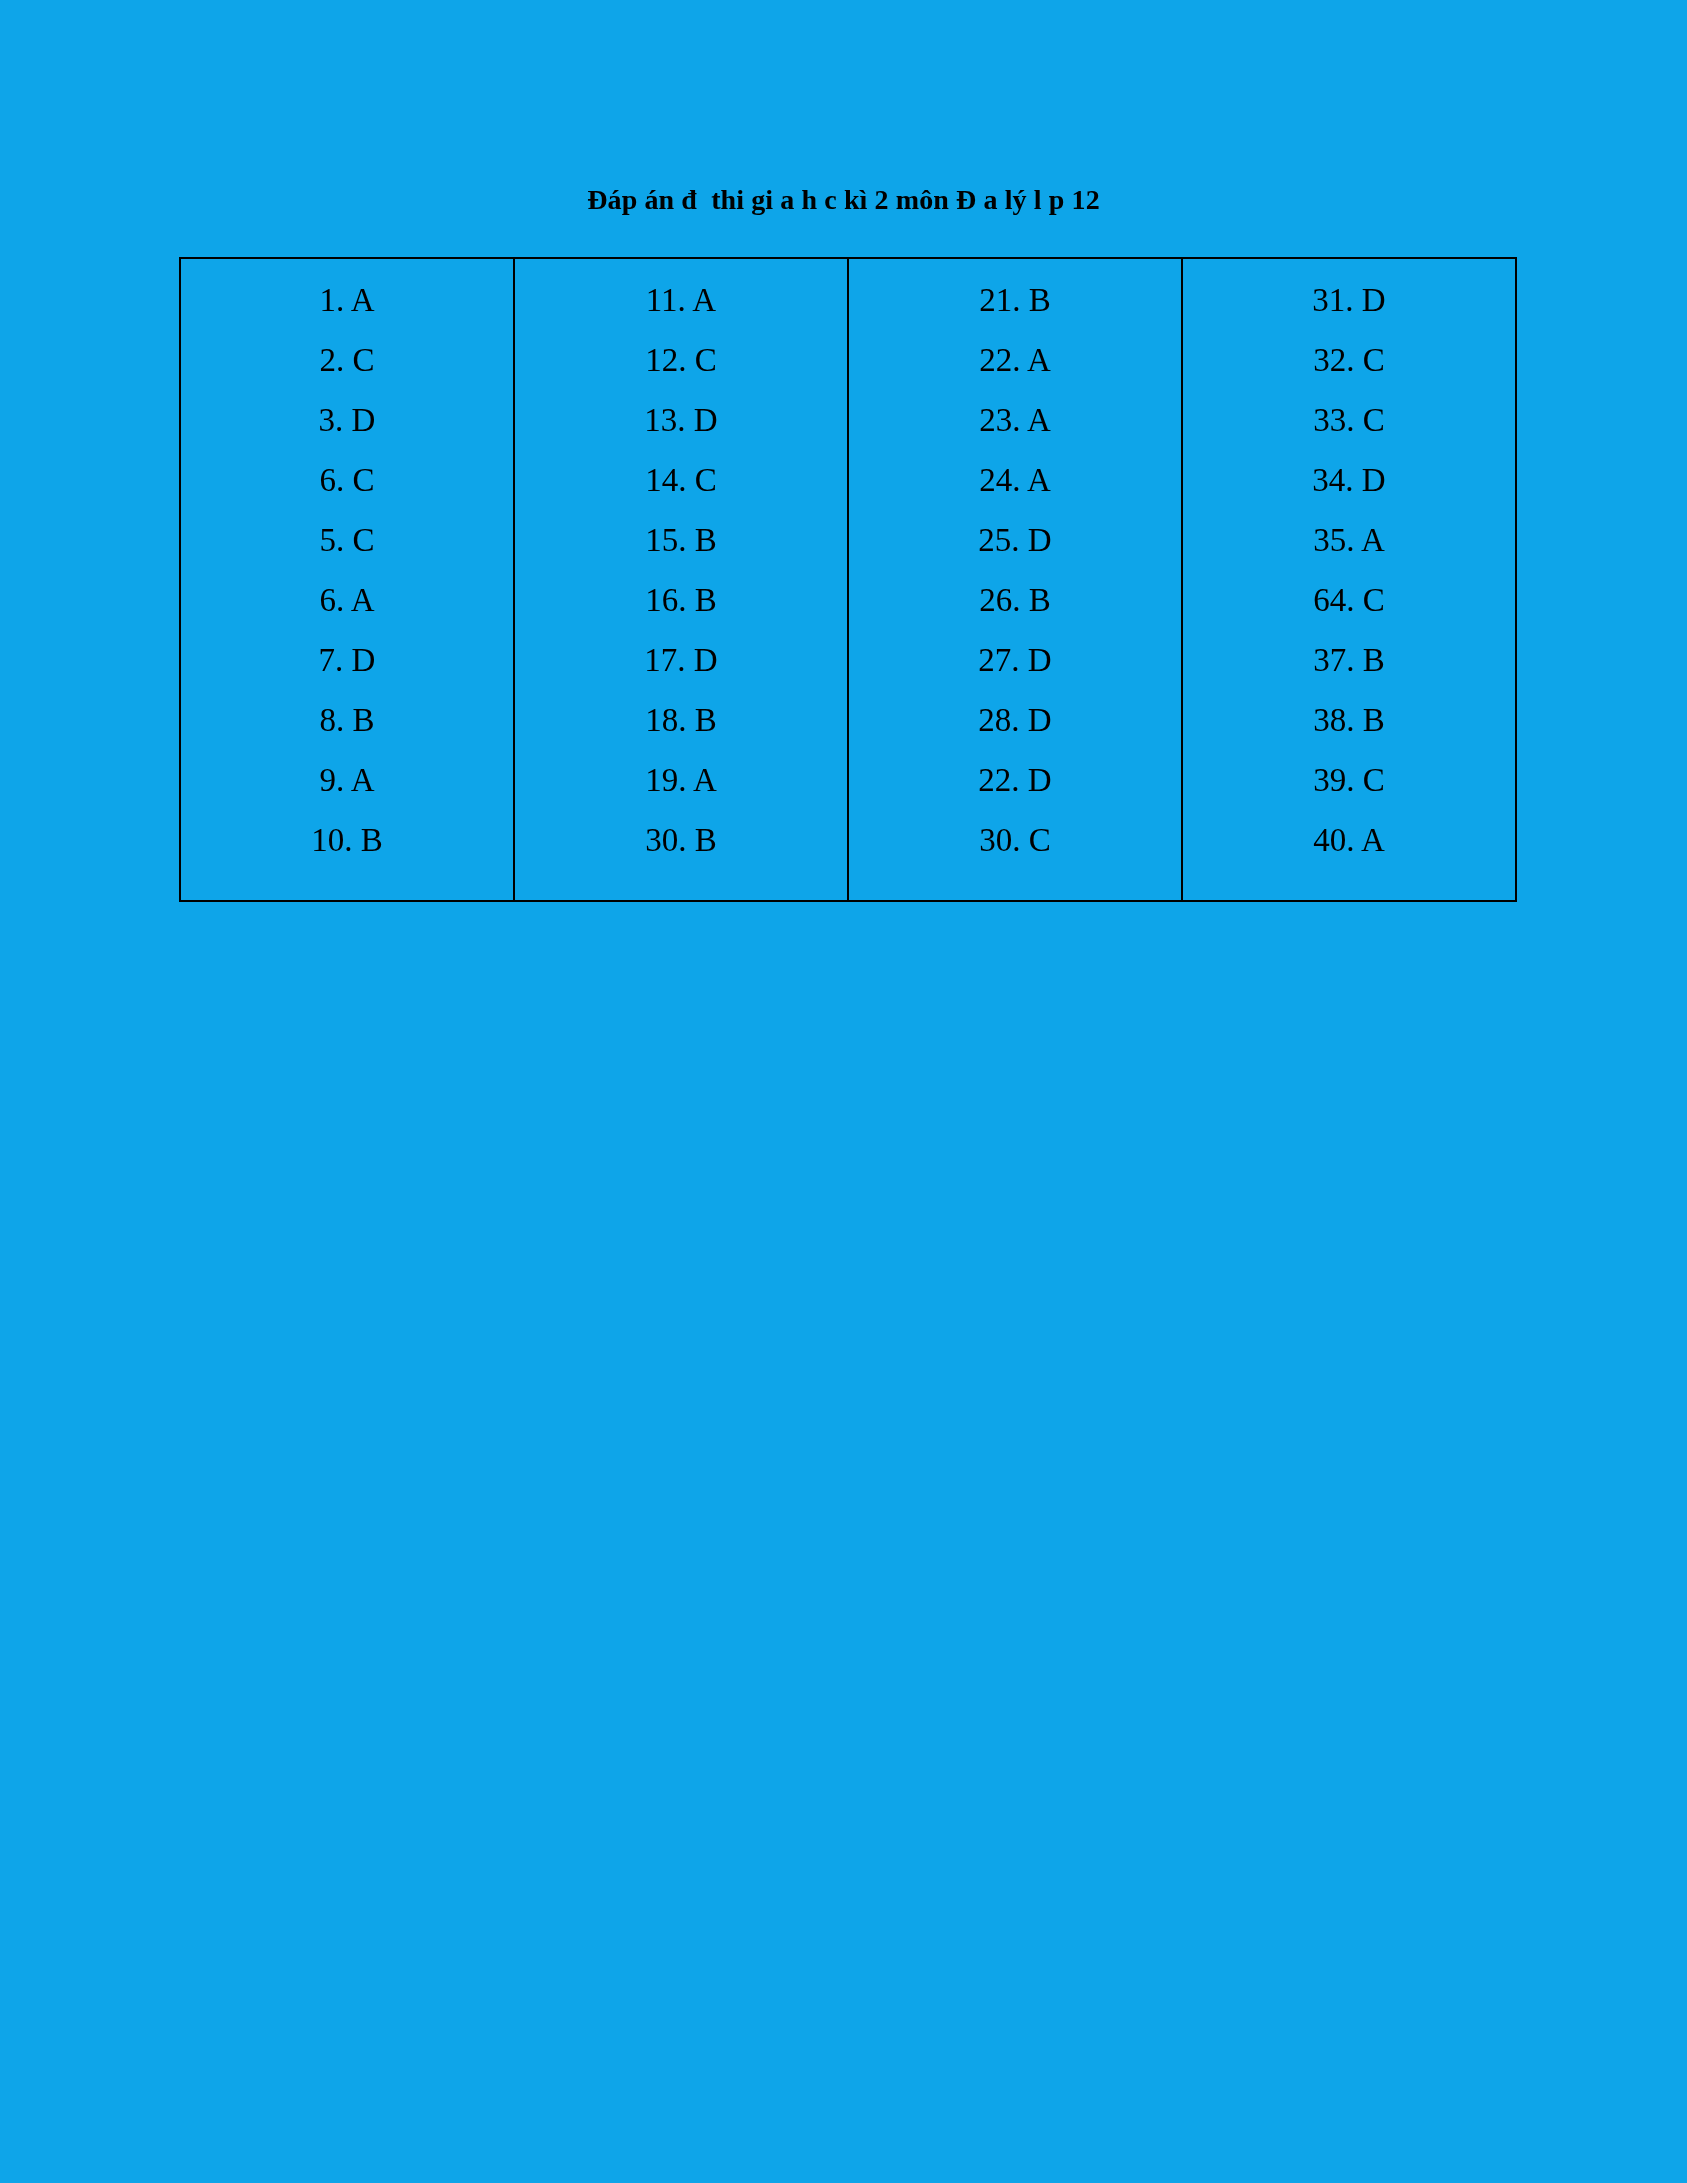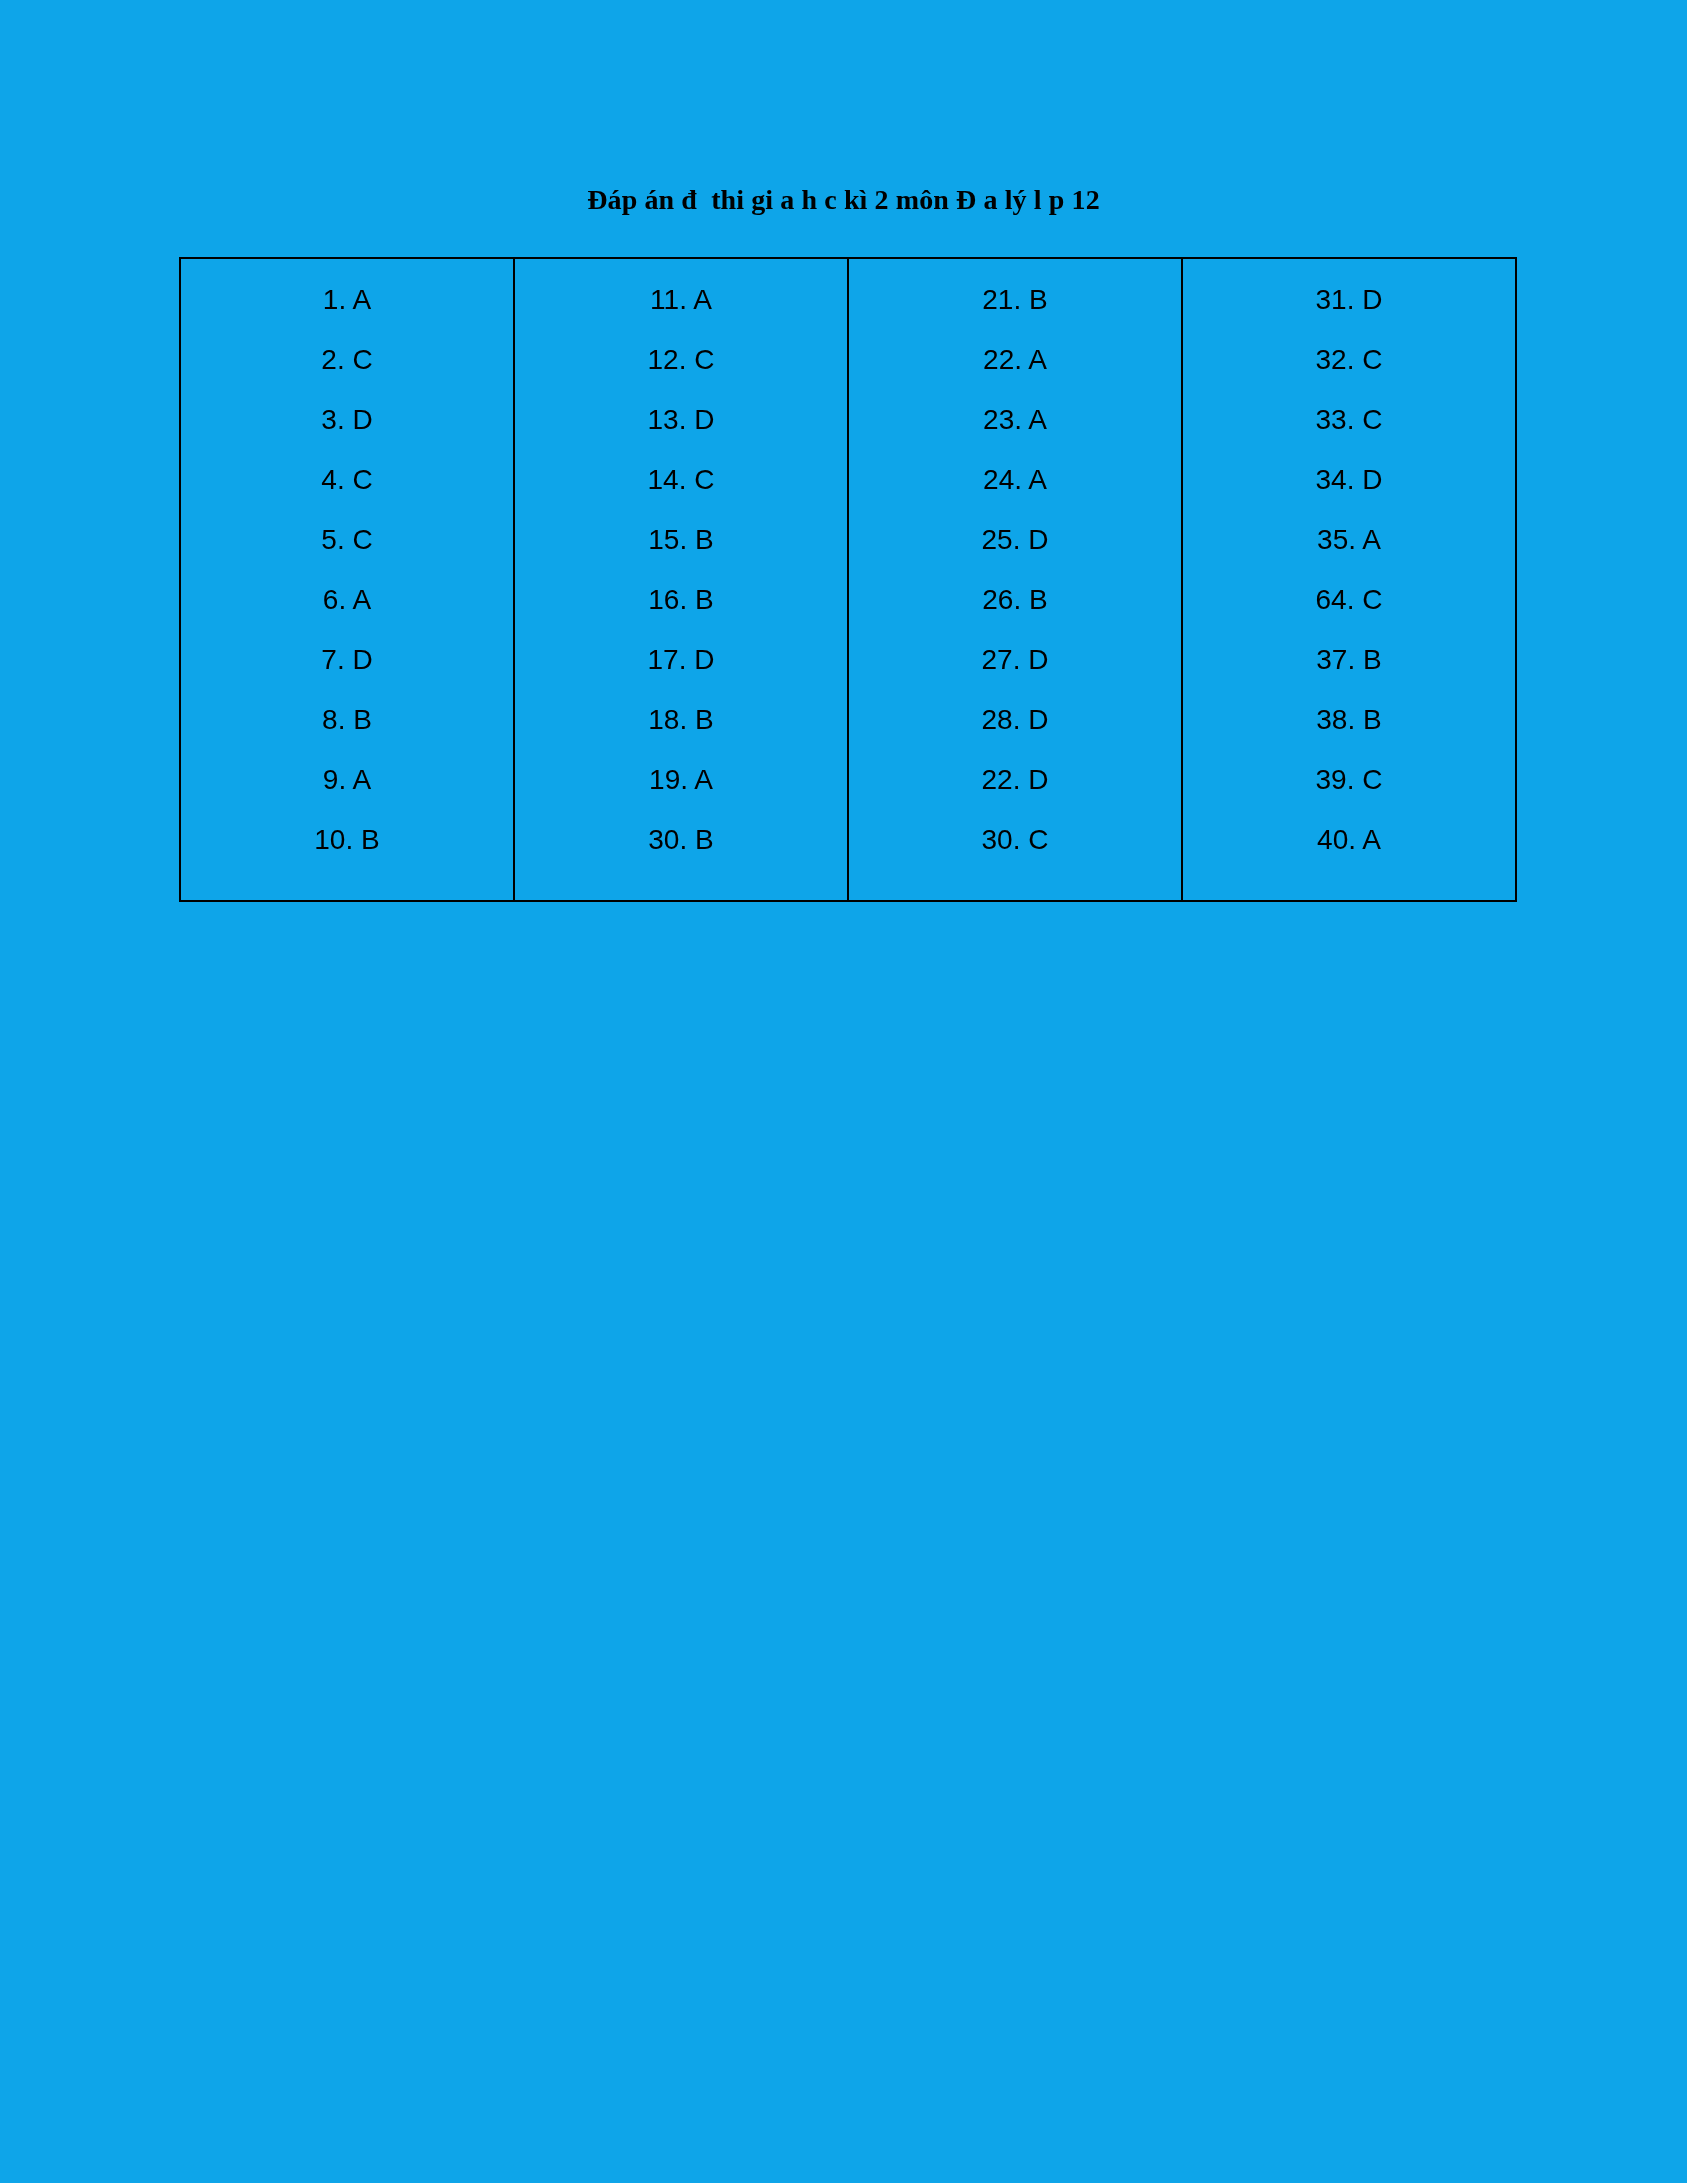--- a/index.html
+++ b/index.html
@@ -60,22 +60,22 @@
     vertical-align: top;
     padding: 0;
   }
 
   .col-inner {
     padding: 10.6px 0 30px 0;
   }
 
   .ans-row {
     text-align: center;
-    font-family: Liberation Sans, sans-serif;
-    font-size: 28px;
+    font-family: Liberation Serif, serif;
+    font-size: 33px;
     line-height: 60px;
     height: 60px;
     white-space: pre;
   }
 </style>
 </head>
 <body>
 
 <div class="page">
 
@@ -84,21 +84,21 @@
   <div class="answer-table-wrap">
     <table class="answer-table">
       <tbody>
         <tr>
 
           <td class="col-cell">
             <div class="col-inner">
               <div class="ans-row">1. A</div>
               <div class="ans-row">2. C</div>
               <div class="ans-row">3. D</div>
-              <div class="ans-row">4. C</div>
+              <div class="ans-row">6. C</div>
               <div class="ans-row">5. C</div>
               <div class="ans-row">6. A</div>
               <div class="ans-row">7. D</div>
               <div class="ans-row">8. B</div>
               <div class="ans-row">9. A</div>
               <div class="ans-row">10. B</div>
             </div>
           </td>
 
           <td class="col-cell">

